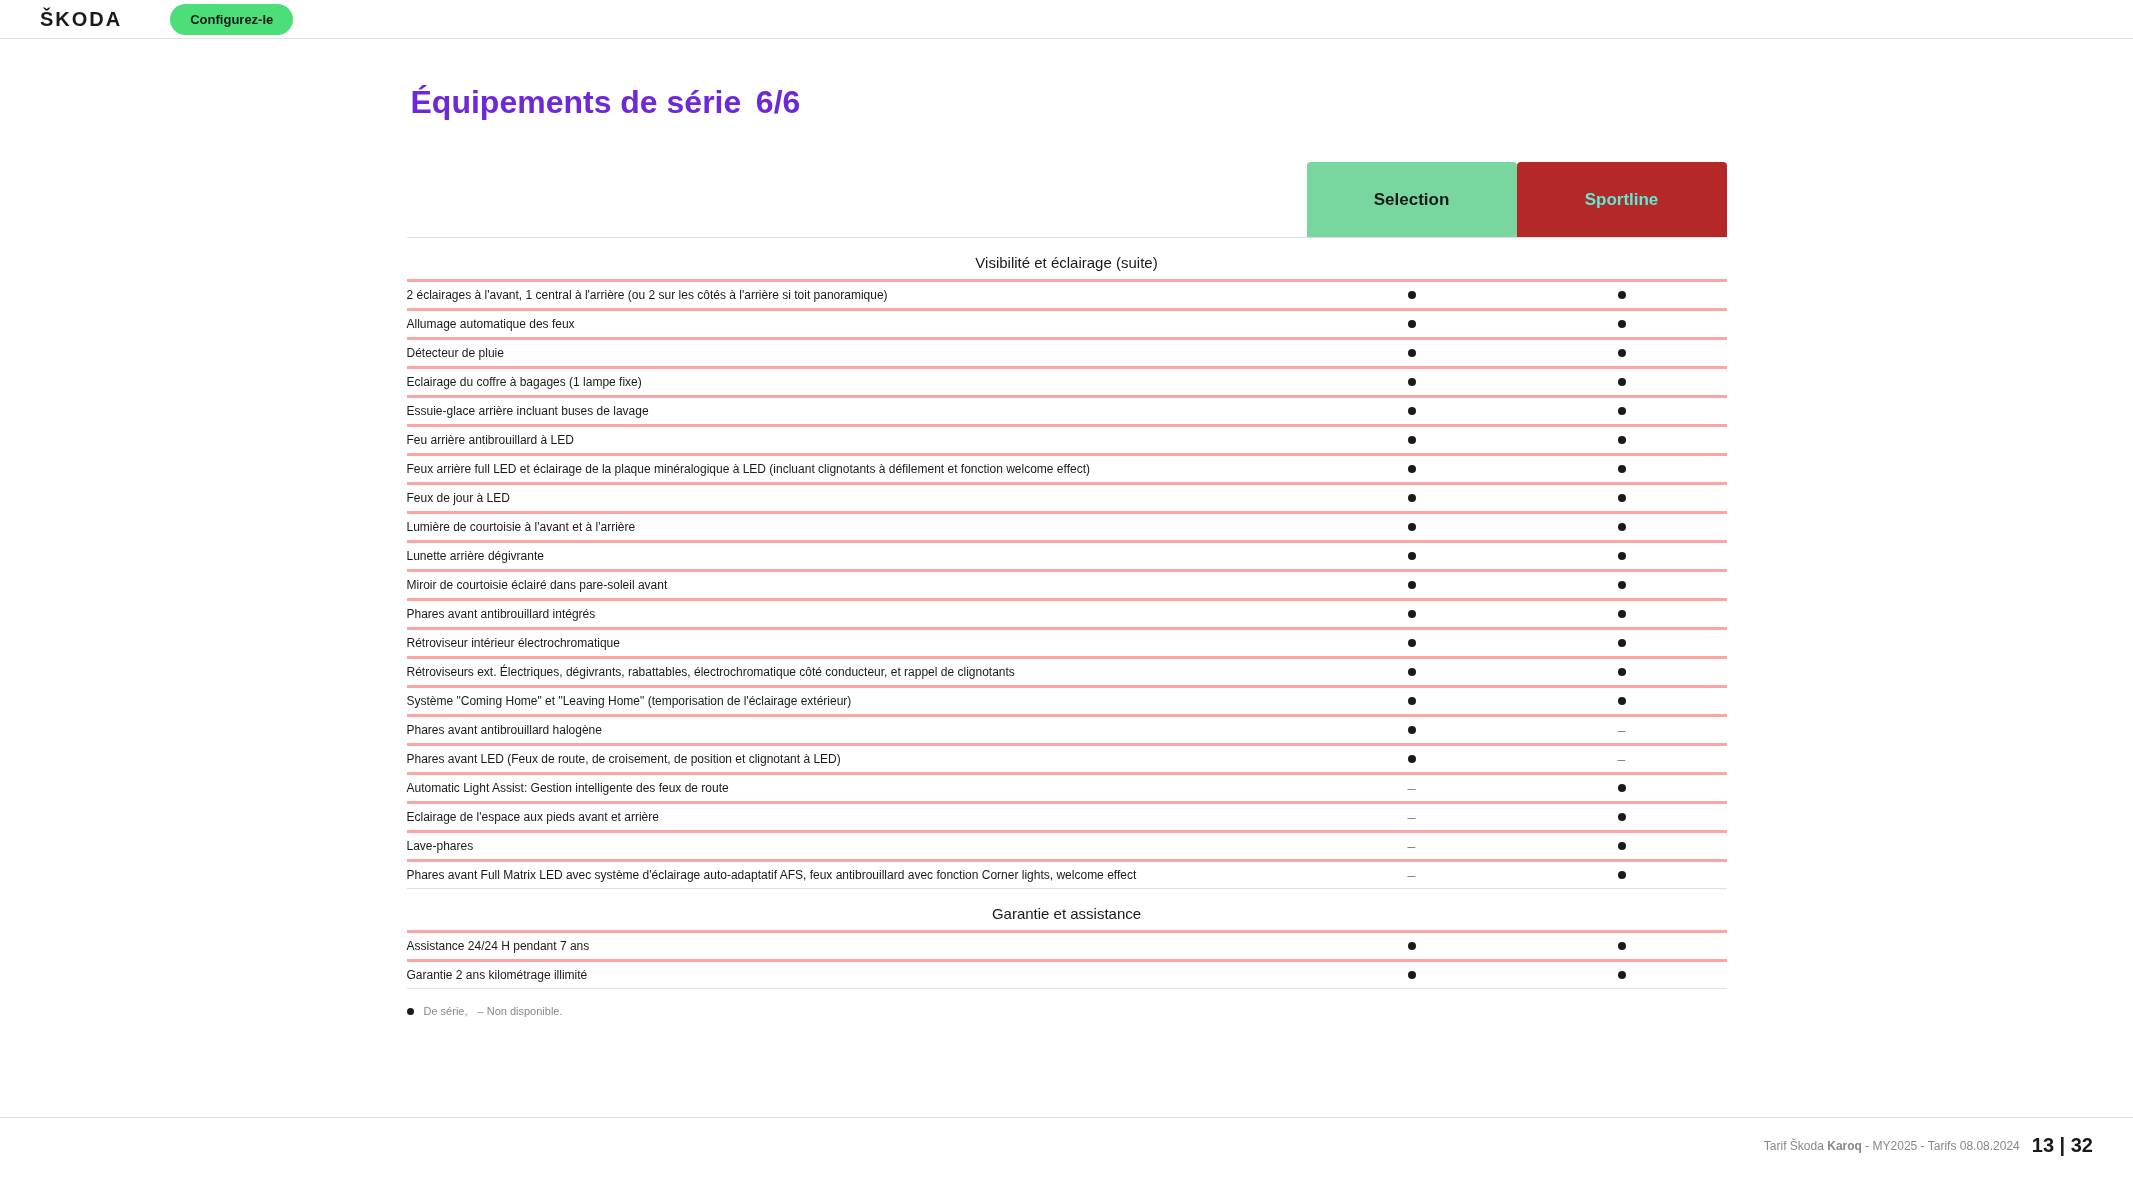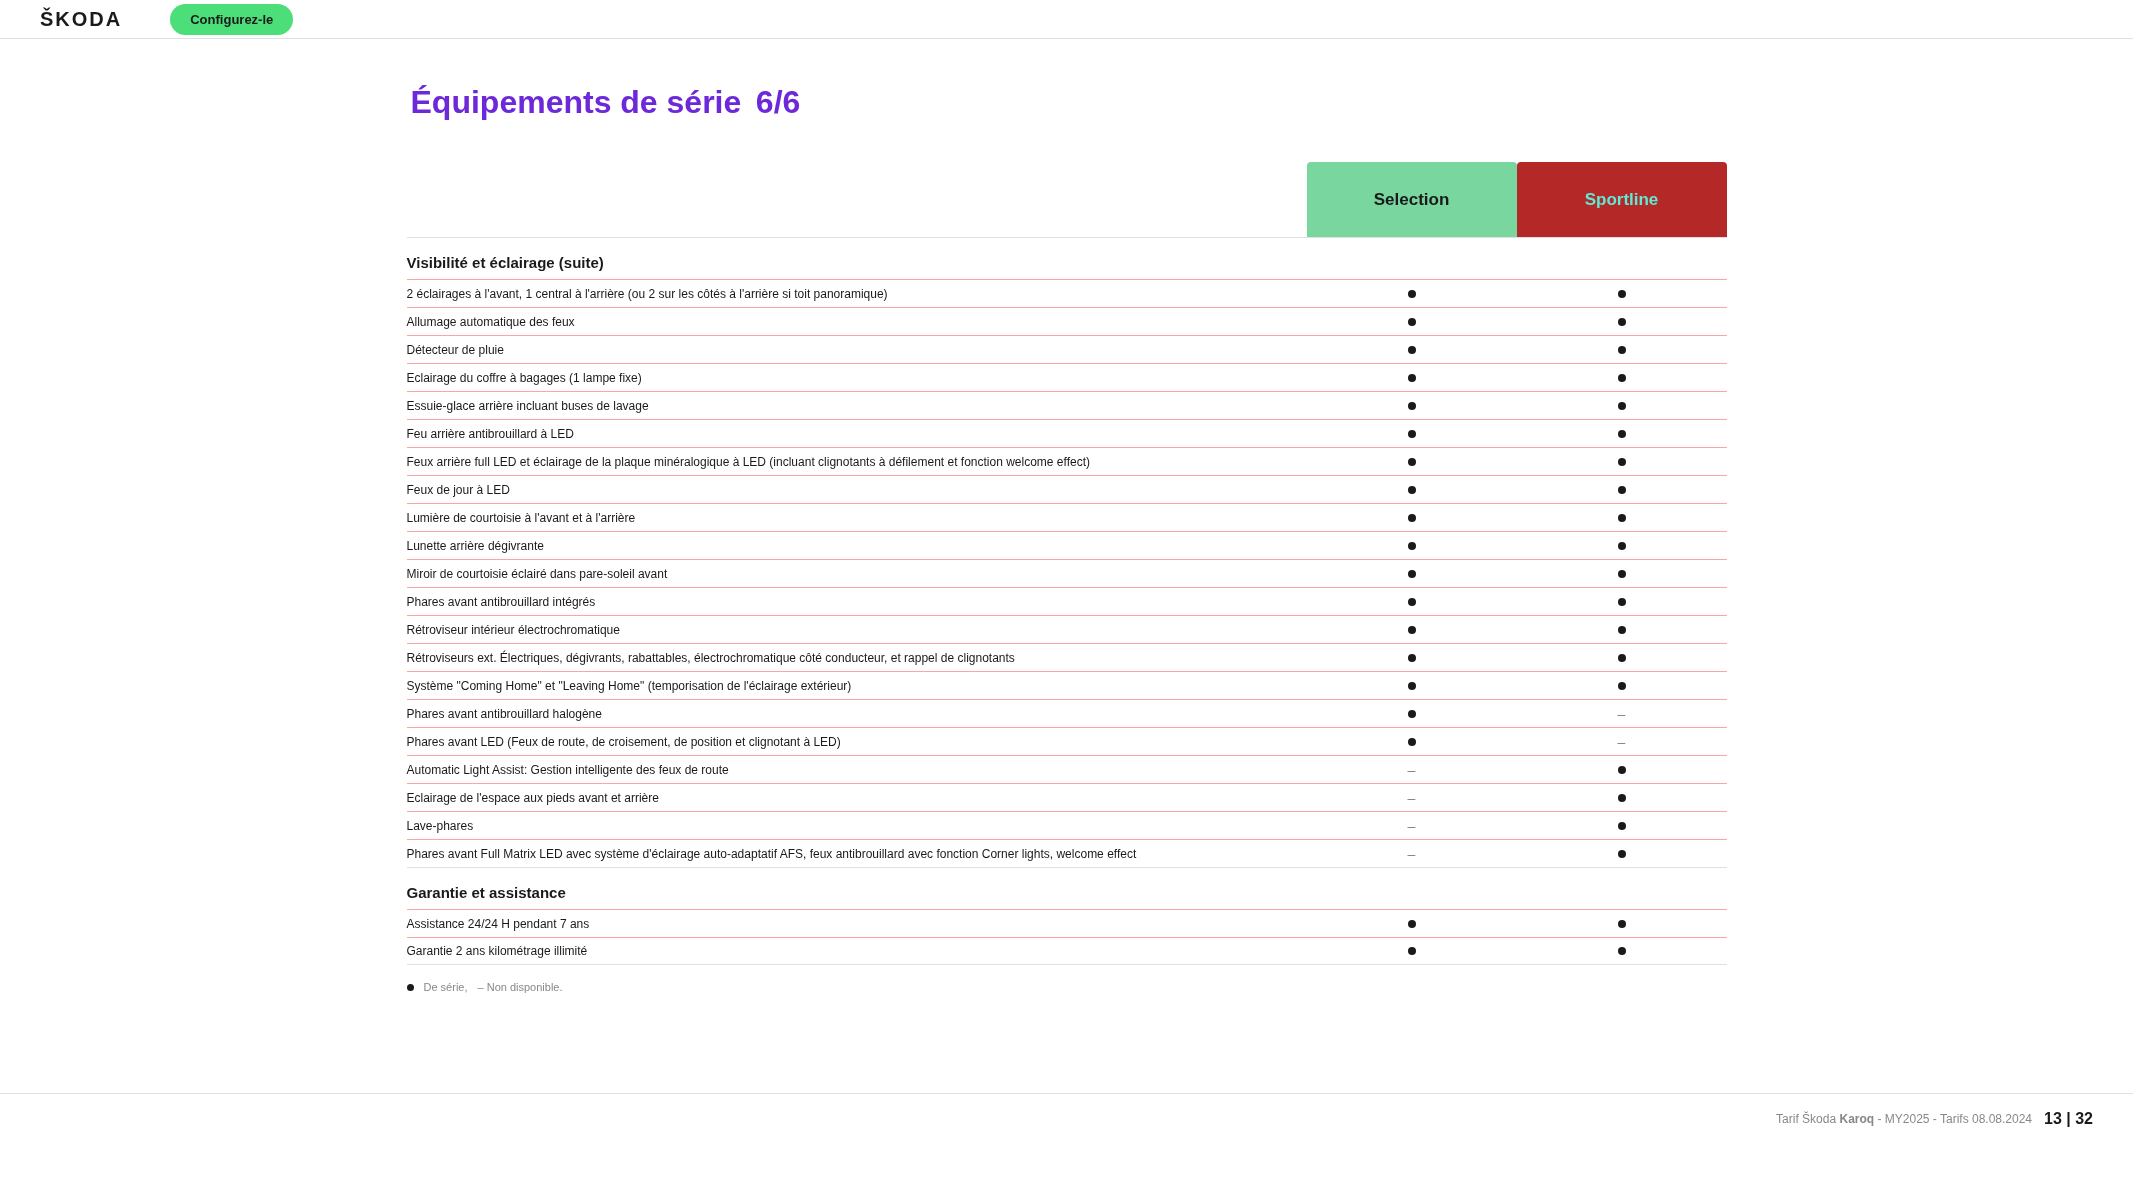--- a/index.html
+++ b/index.html
@@ -42,29 +42,30 @@
     .col-header {
       display: flex; align-items: center; justify-content: center;
       height: 75px; font-size: 17px; font-weight: 700;
       border-radius: 4px 4px 0 0; color: #fff;
     }
     .col-header.selection { background: #78d69e; color: #1a1a1a; }
     .col-header.sportline { background: #b52828; color: #5eead4; }
 
     
     .section-title {
-      font-size: 15px; font-weight: 700; padding: 16px 0 8px;
+      font-size: 15px; font-weight: 400; padding: 16px 0 8px;
       border-top: 1px solid #e0e0e0;
+      text-align: center;
     }
 
     
     .table-row {
       display: grid;
       grid-template-columns: 1fr 210px 210px;
-      border-top: 1px solid #fca5a5;
+      border-top: 3px solid #fca5a5;
       min-height: 28px;
     }
     .table-row:last-child { border-bottom: 1px solid #e0e0e0; }
     .row-label {
       padding: 6px 0; font-size: 12px; color: #1a1a1a; align-self: center;
     }
     .row-cell {
       display: flex; align-items: center; justify-content: center;
       font-size: 14px;
     }
@@ -73,21 +74,21 @@
 
     
     .legend { margin-top: 16px; font-size: 11px; color: #888; display: flex; align-items: center; gap: 10px; }
     .legend-dot { width: 7px; height: 7px; background: #1a1a1a; border-radius: 50%; display: inline-block; }
 
     .page-footer {
       display: flex; justify-content: flex-end; align-items: center;
       padding: 16px 40px; font-size: 12px; color: #888;
       border-top: 1px solid #e0e0e0; margin-top: 40px;
     }
-    .footer-page { font-size: 16px; font-weight: 700; color: #1a1a1a; margin-left: 12px; }
+    .footer-page { font-size: 20px; font-weight: 700; color: #1a1a1a; margin-left: 12px; }
   </style>
 </head>
 <body>
 
 <nav>
   <div class="nav-logo">ŠKODA</div>
   <button class="nav-cta">Configurez-le</button>
 </nav>
 
 <div class="page">

